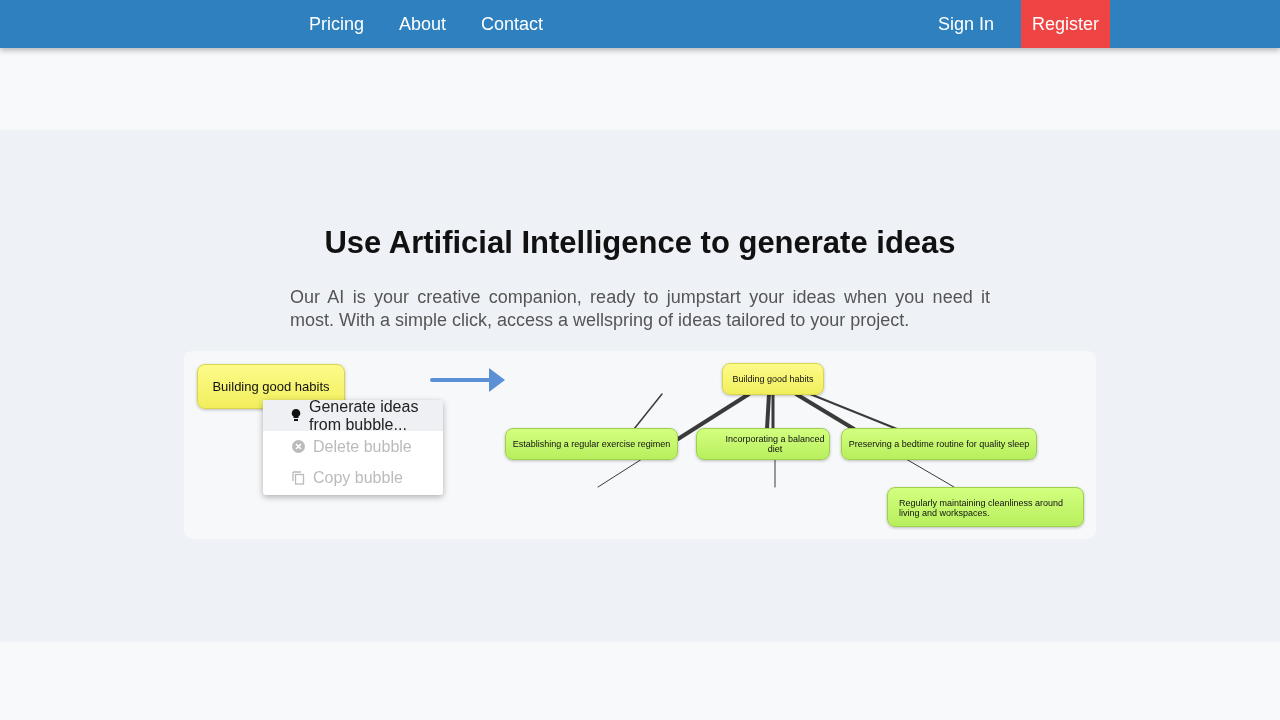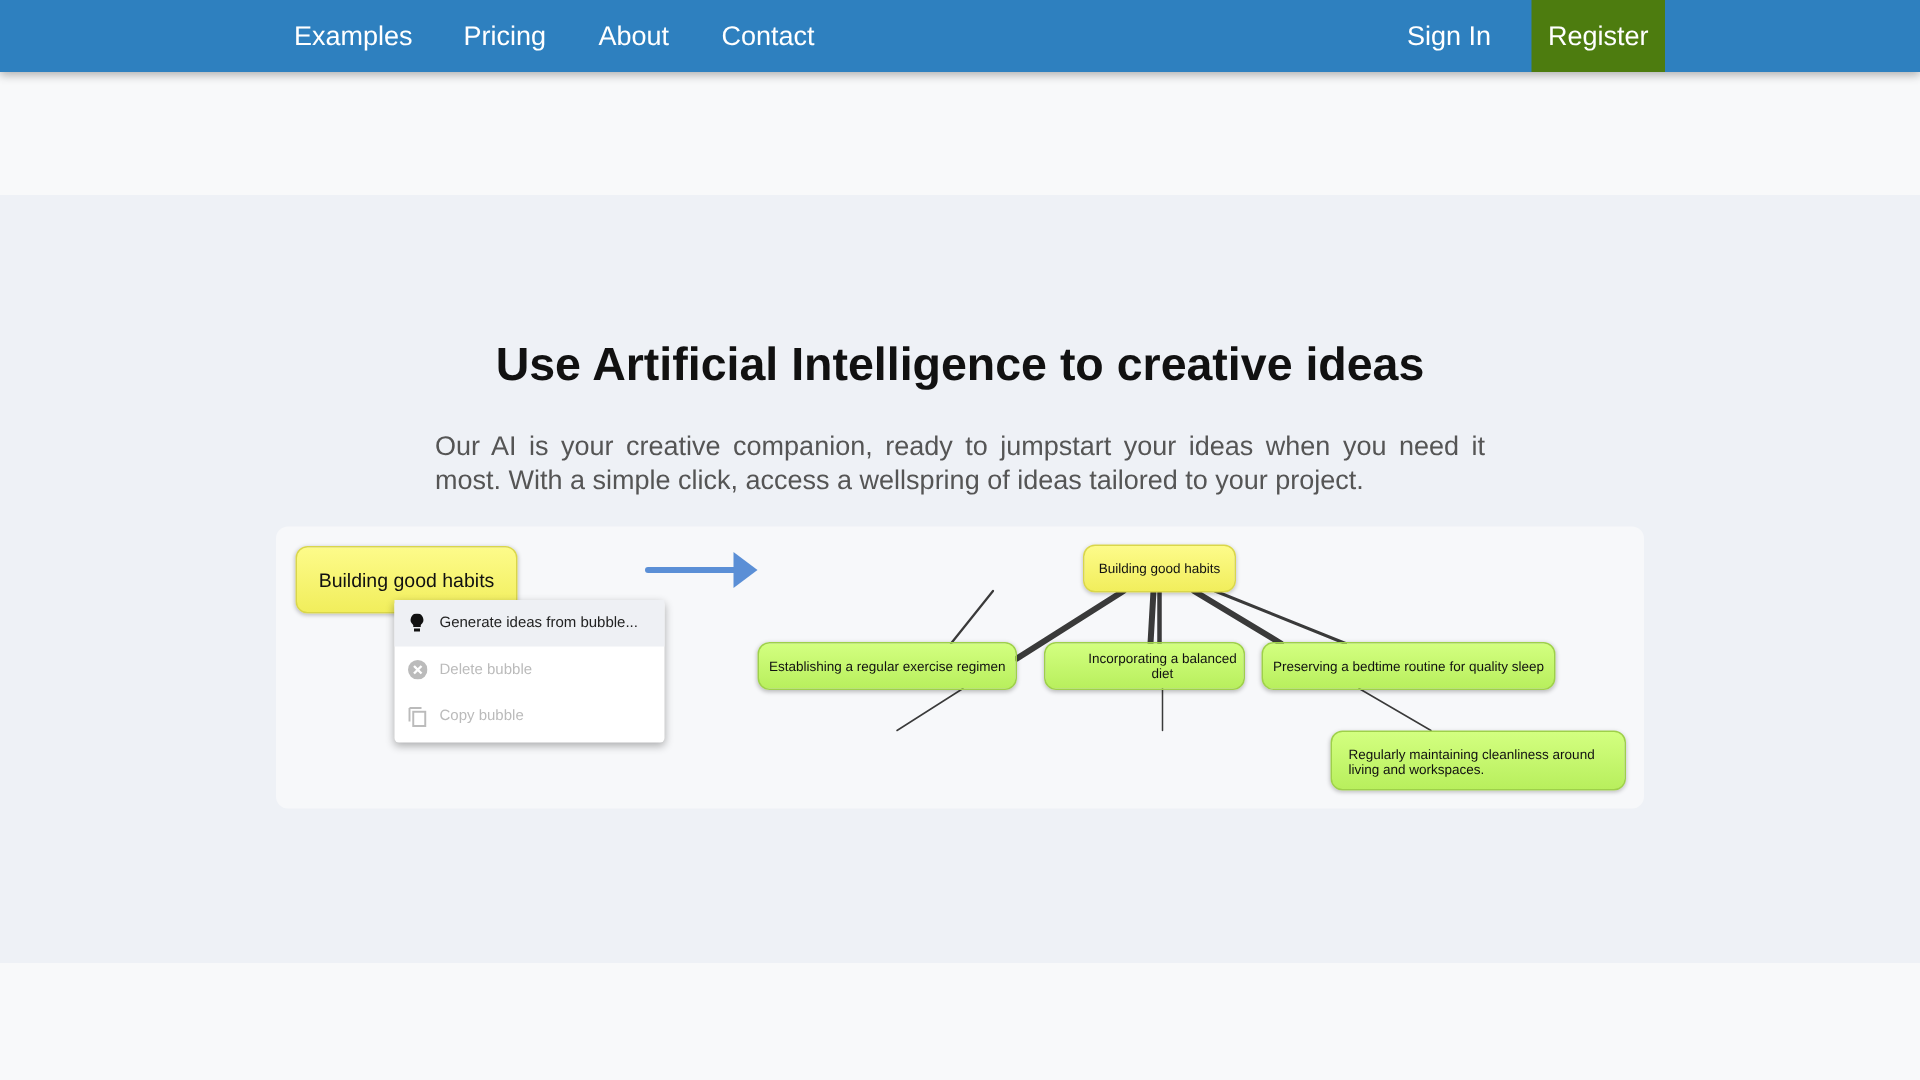--- a/index.html
+++ b/index.html
@@ -1,54 +1,53 @@
 <!DOCTYPE html>
 <html><head>
 <meta charset="utf-8">
 <style>
   * { box-sizing: border-box; margin: 0; padding: 0; }
   html, body { width: 1280px; height: 720px; overflow: hidden; }
   body { font-family: "Liberation Sans", "DejaVu Sans", sans-serif; background: #f8f9fa; position: relative; }
   .navbar { position: absolute; top: 0; left: 0; width: 1280px; height: 48px; background: #2e80bf; box-shadow: 0 2px 6px rgba(0,0,0,0.3); z-index: 10; }
   .nav-link { position: absolute; top: 0; height: 48px; line-height: 48px; color: #ffffff; font-size: 18px; text-decoration: none; }
-  .register { background: #4d7c0f; padding: 0 11px; }
+  .register { background: #ef4444; padding: 0 11px; }
   .top-band { position: absolute; top: 48px; left: 0; width: 1280px; height: 82px; background: #f8f9fa; }
   .hero { position: absolute; top: 130px; left: 0; width: 1280px; height: 512px; background: #eef1f6; }
   .bottom-band { position: absolute; top: 642px; left: 0; width: 1280px; height: 78px; background: #f8f9fa; }
   .title { position: absolute; top: 225px; left: 0; width: 1280px; text-align: center; font-size: 31px; font-weight: bold; color: #111; }
   .subtitle { position: absolute; top: 286px; left: 290px; width: 700px; font-size: 18px; line-height: 23px; color: #555; text-align: justify; font-weight: 300; }
   .demo { position: absolute; top: 351px; left: 184px; width: 912px; height: 188px; background: #f7f8fa; border-radius: 8px; }
   .bubble { position: absolute; border-radius: 8px; font-size: 9px; color: #111; line-height: 10px; }
   .yellow { background: linear-gradient(#fdfb8a, #f1ee5c); border: 1px solid #d9d64a; box-shadow: 0 1px 3px rgba(0,0,0,0.25); }
   .green { background: linear-gradient(#d3ff80, #b8ef5d); border: 1px solid #9ed04a; box-shadow: 0 1px 3px rgba(0,0,0,0.25); }
   .centered { display: flex; align-items: center; justify-content: center; text-align: center; }
   .left-text { padding: 10px 10px; }
   .menu { position: absolute; top: 400px; left: 263px; width: 180px; height: 95px; background: #fff; border-radius: 3px; box-shadow: 0 2px 6px rgba(0,0,0,0.3); z-index: 5; }
-  .menu-item { height: 31px; display: flex; align-items: center; padding-left: 8px; font-size: 10px; }
+  .menu-item { height: 31px; display: flex; align-items: center; padding-left: 28px; font-size: 16px; }
   .menu-item.active { background: #eef0f4; color: #222; }
   .menu-item.disabled { color: #bbb; }
   .mi-icon { width: 14px; margin-right: 8px; display: inline-flex; justify-content: center; }
 </style>
 </head>
 <body>
 
 <div class="top-band"></div>
 <div class="hero"></div>
 <div class="bottom-band"></div>
 
 <nav class="navbar">
-  <a class="nav-link" style="left:196px">Examples</a>
   <a class="nav-link" style="left:309px">Pricing</a>
   <a class="nav-link" style="left:399px">About</a>
   <a class="nav-link" style="left:481px">Contact</a>
   <a class="nav-link" style="left:938px">Sign In</a>
   <a class="nav-link register" style="left:1021px">Register</a>
 </nav>
 
-<h1 class="title">Use Artificial Intelligence to creative ideas</h1>
+<h1 class="title">Use Artificial Intelligence to generate ideas</h1>
 <p class="subtitle">Our AI is your creative companion, ready to jumpstart your ideas when you need it most. With a simple click, access a wellspring of ideas tailored to your project.</p>
 
 <div class="demo">
   <svg width="912" height="188" style="position:absolute;left:0;top:0">
     <g stroke="#3a3a3a" stroke-linecap="round">
       <line x1="478" y1="43" x2="450" y2="78" stroke-width="1.5"></line>
       <line x1="565" y1="43" x2="494" y2="88" stroke-width="4"></line>
       <line x1="585" y1="43" x2="583" y2="78" stroke-width="4"></line>
       <line x1="589" y1="43" x2="589" y2="78" stroke-width="3"></line>
       <line x1="612" y1="43" x2="670" y2="78" stroke-width="4"></line>

